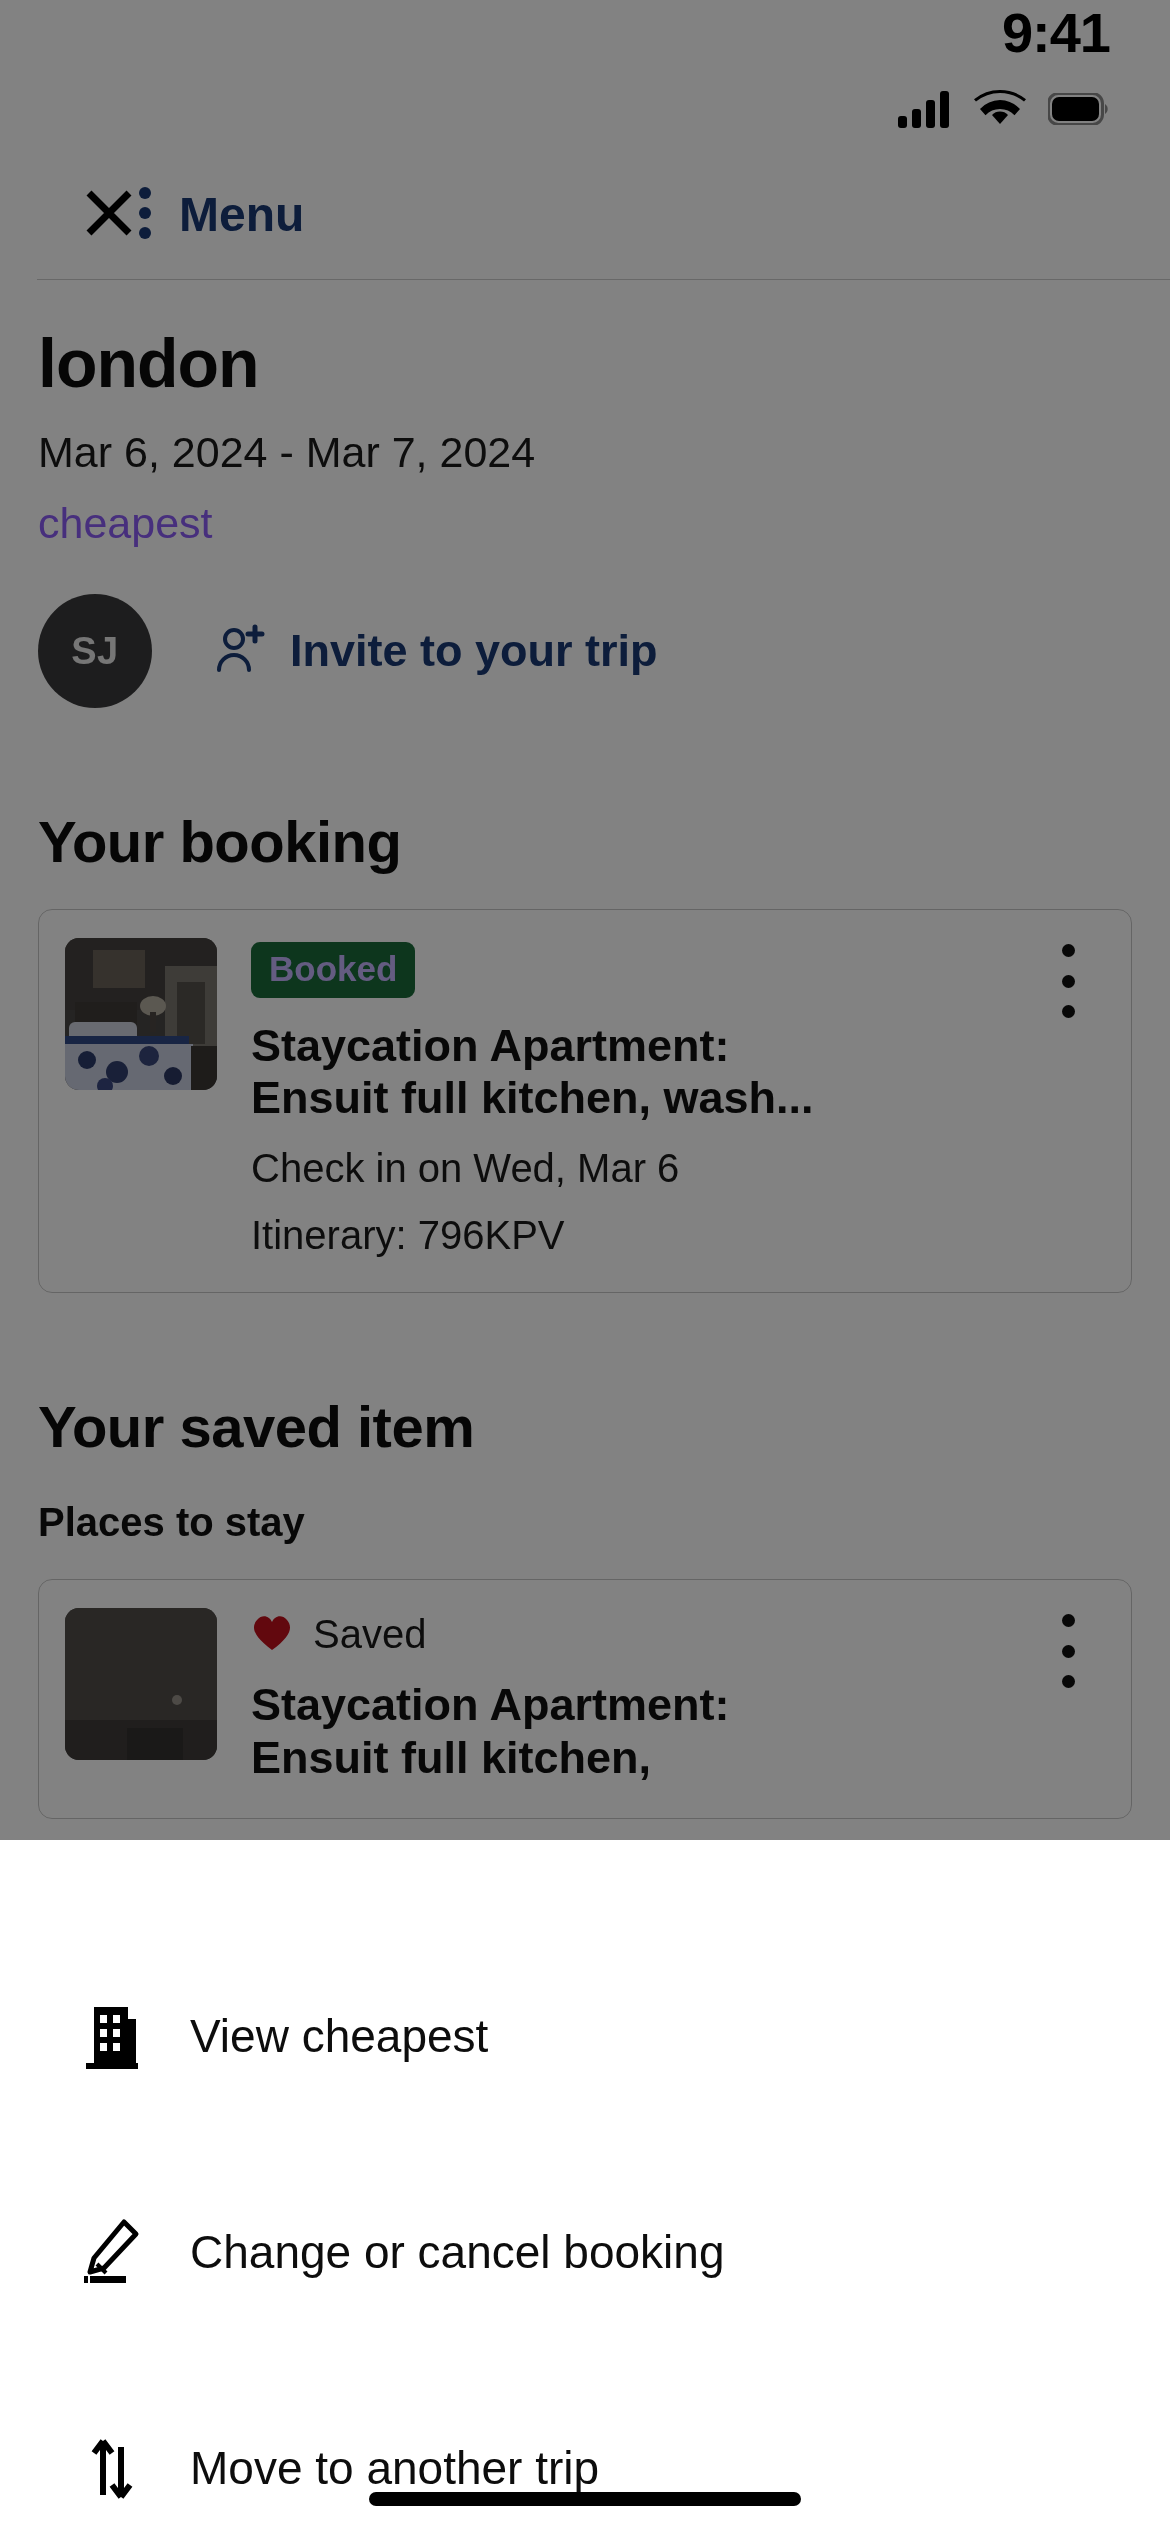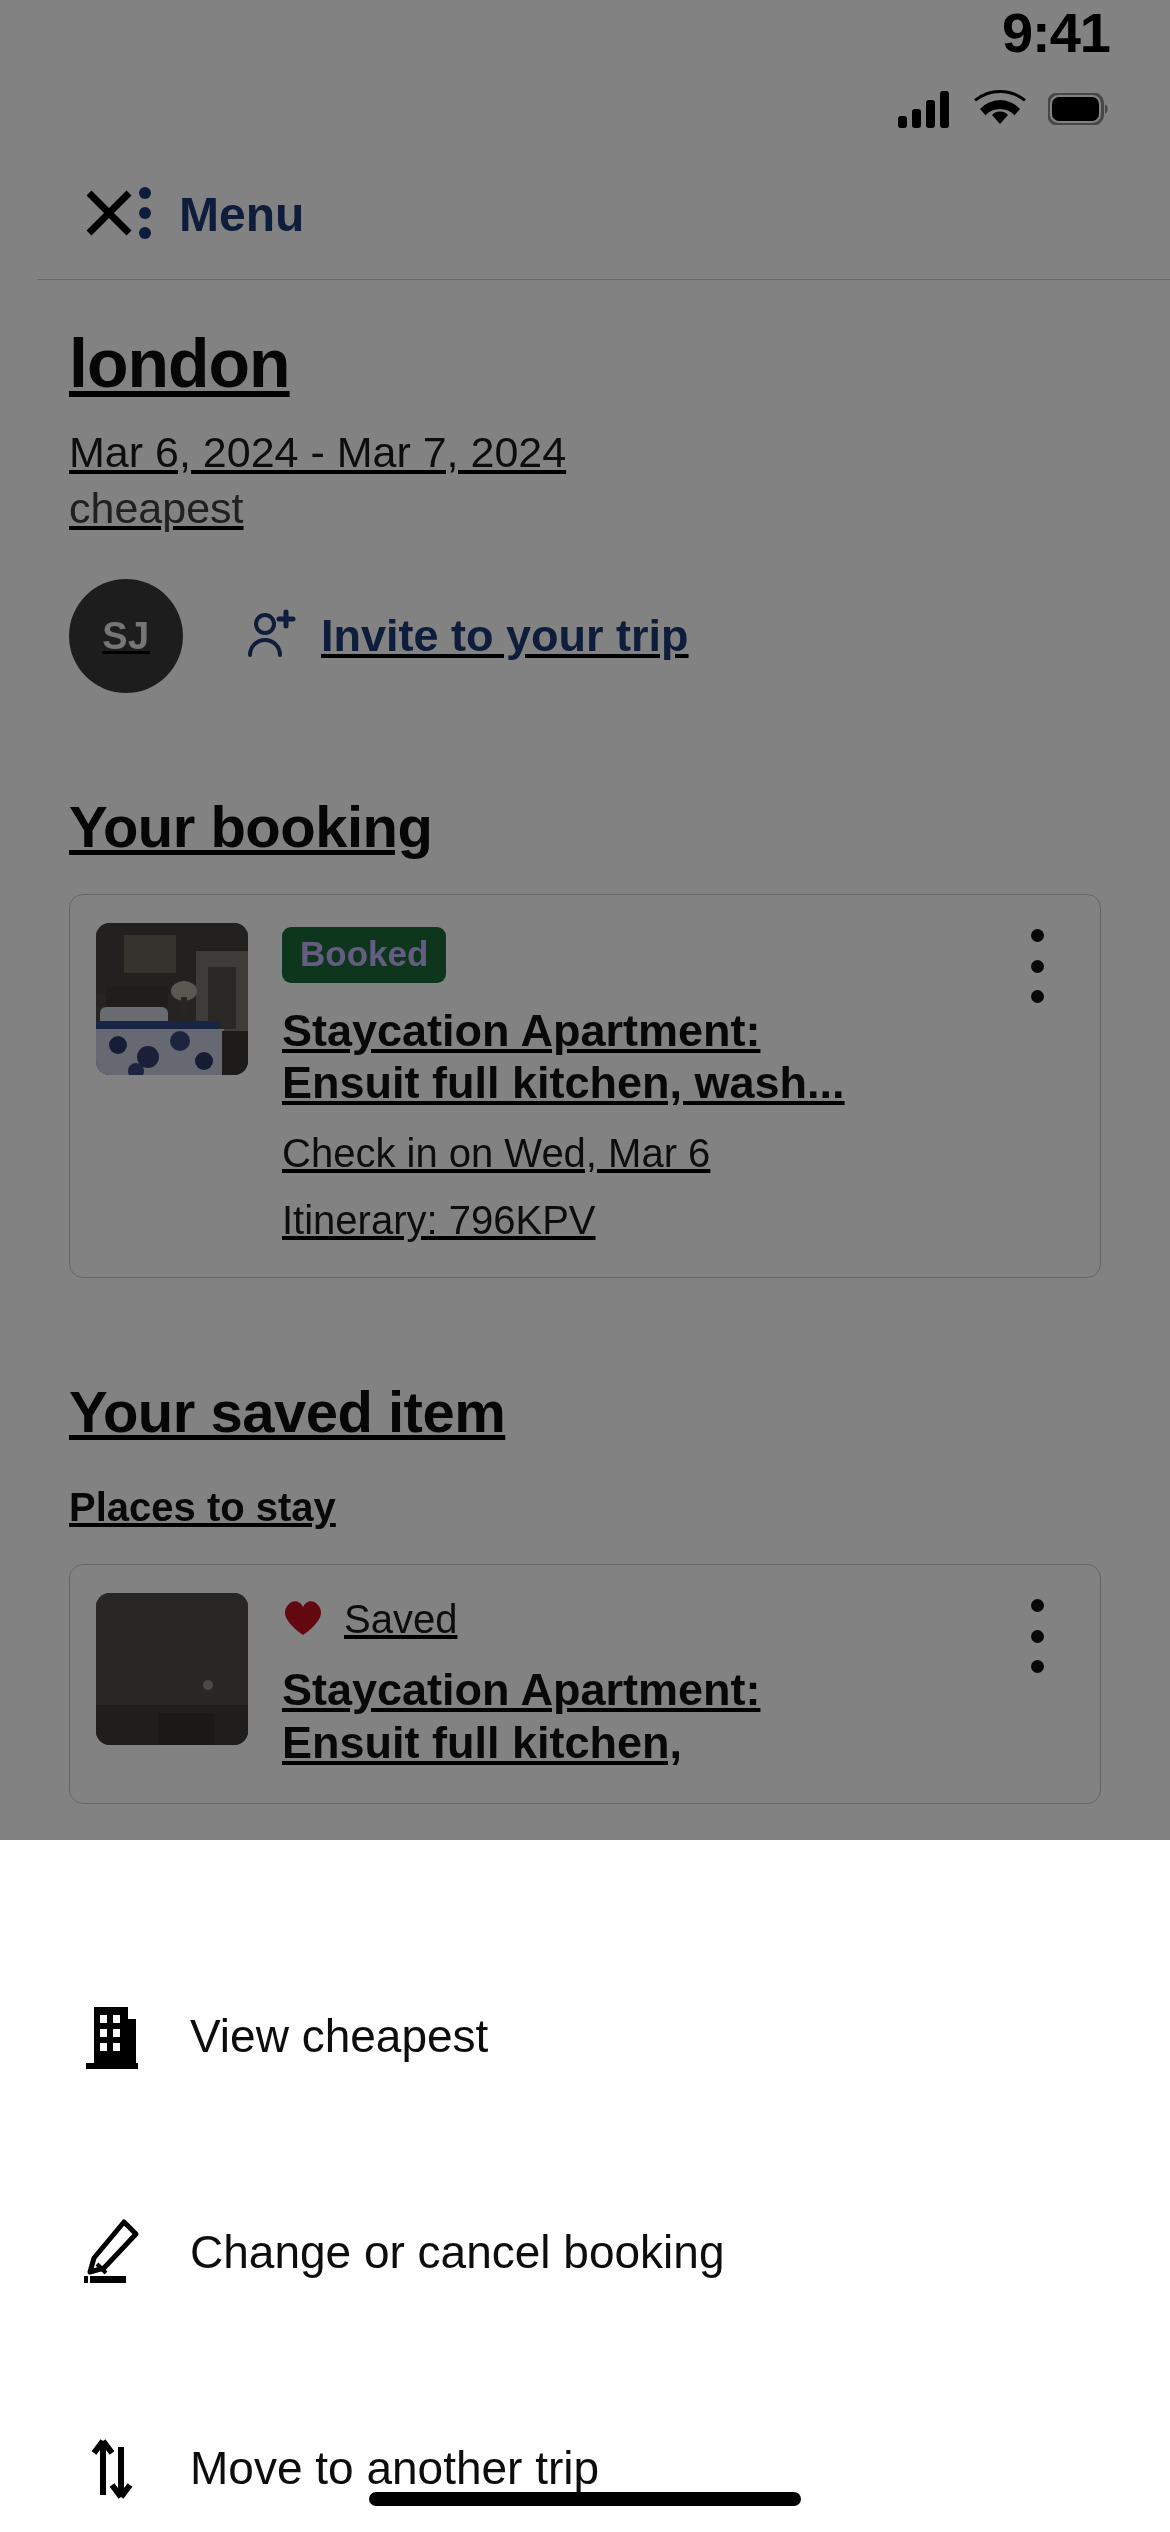--- a/index.html
+++ b/index.html
@@ -22,27 +22,27 @@
 
   .navbar {
     height:130px; display:flex; align-items:center;
     justify-content:flex-start; padding:0 52px 0 44px;
     border-bottom:1px solid rgba(0,0,0,.20);
     margin-left:37px;
   }
   .nav-right { display:flex; align-items:center; gap:26px; }
   .menu-label { font-size:48px; font-weight:700; color:#1a3a74; }
 
-  .content { padding:0 69px;text-decoration:underline; }
+  .content { padding:0 38px; }
   .trip-title {
     font-size:68px; font-weight:700; color:#0d0d0d;
     letter-spacing:-1px; margin-top:44px;
   }
   .trip-dates { font-size:43px; color:#1a1a1a; margin-top:26px; }
-  .trip-sort  { font-size:43px; color:#404040; margin-top:7px; }
+  .trip-sort  { font-size:43px; color:#8b5cf6; margin-top:22px; }
 
   .travelers { display:flex; align-items:center; margin-top:46px; }
   .avatar {
     width:114px; height:114px; border-radius:50%;
     background:#3a3a3c; color:#e8e8e8;
     display:flex; align-items:center; justify-content:center;
     font-size:38px; font-weight:600; letter-spacing:.5px;
   }
   .invite { display:flex; align-items:center; gap:24px; margin-left:62px; }
   .invite-label { font-size:45px; font-weight:700; color:#1a3a74; }

